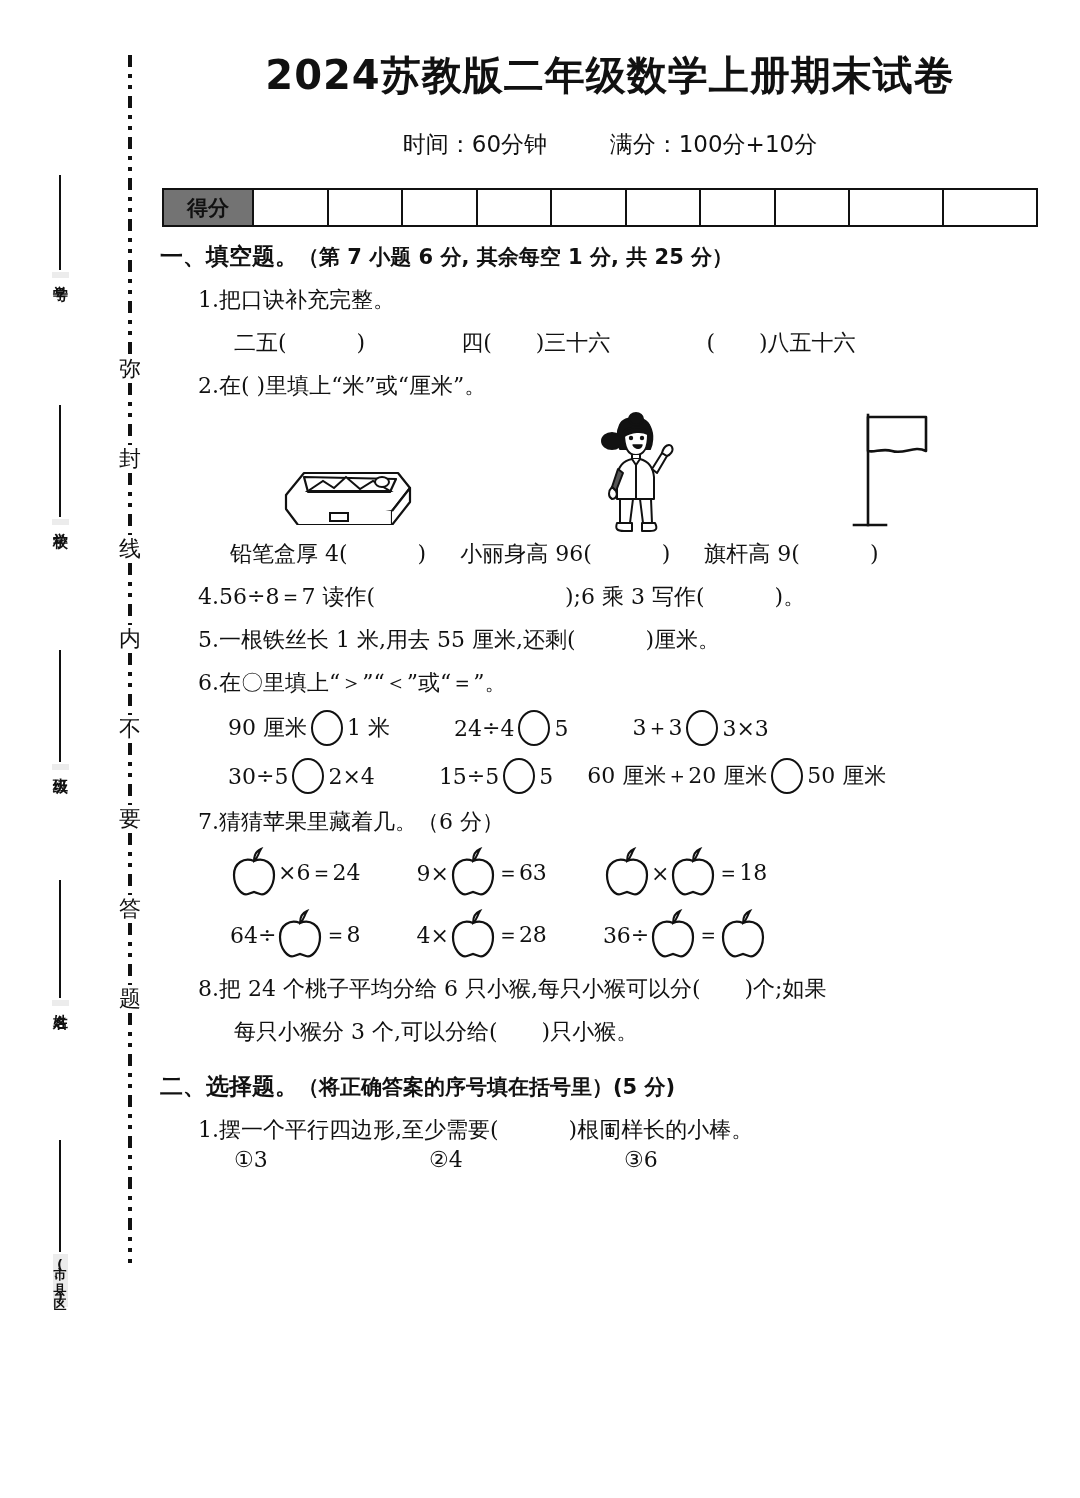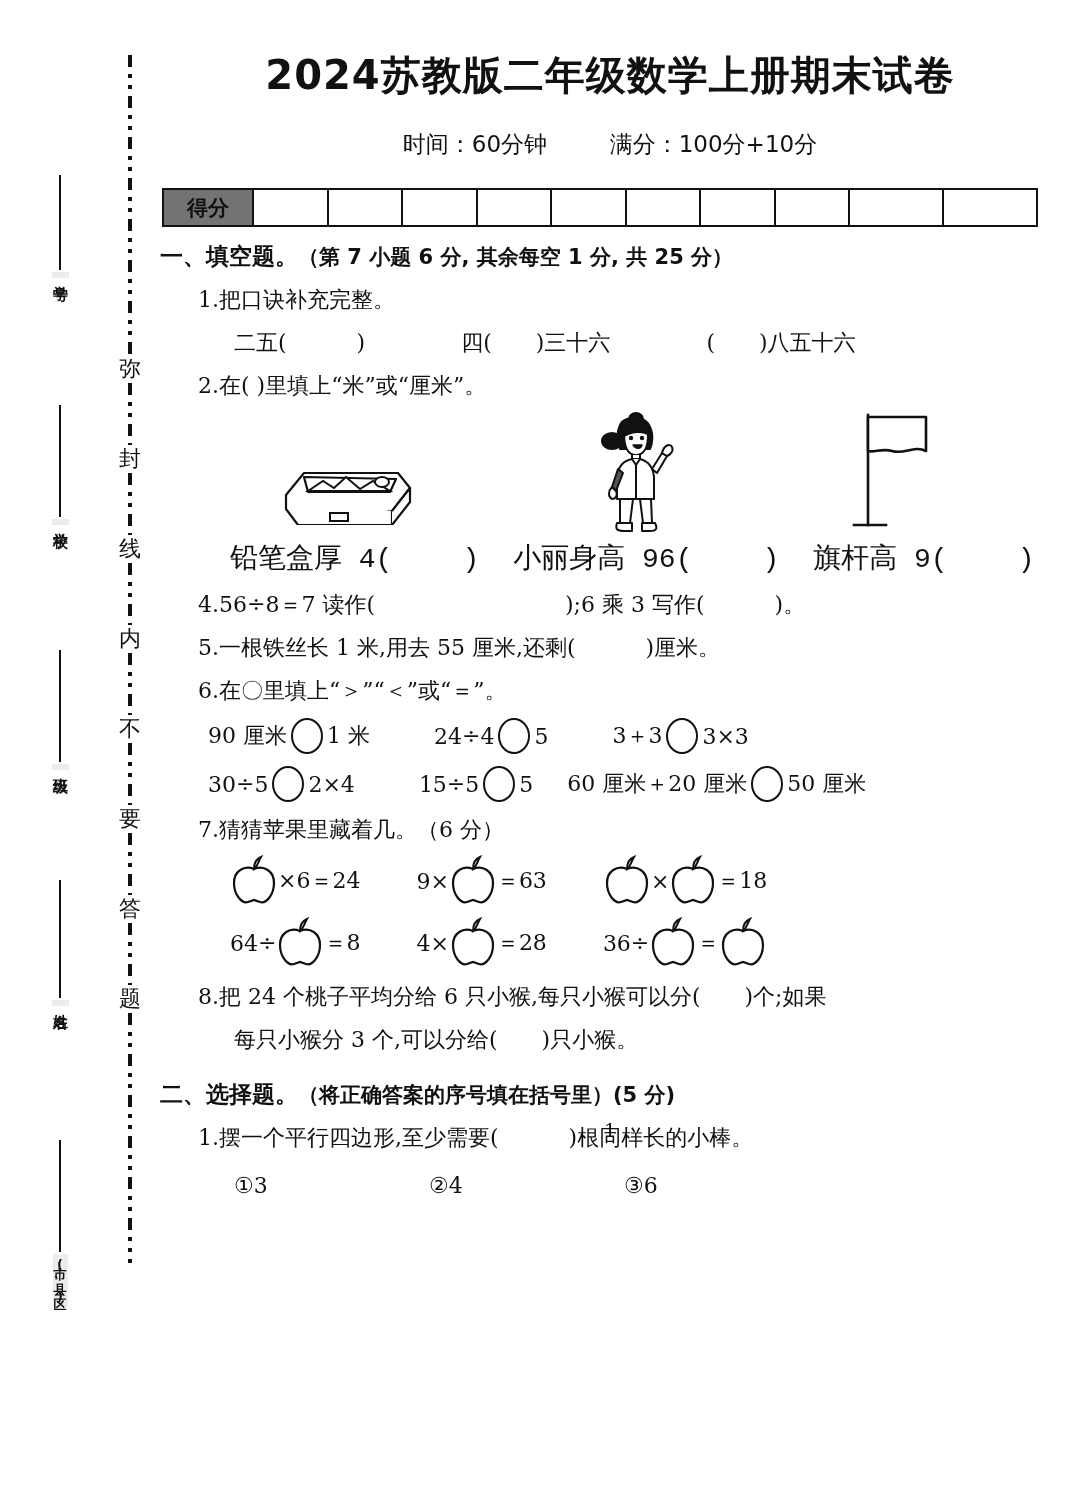--- a/index.html
+++ b/index.html
@@ -139,47 +139,47 @@
   
   #illus-row{
     position:relative;height:130px;margin-top:6px;
   }
   #pencilbox{position:absolute;left:118px;top:48px;}
   #girl{position:absolute;left:430px;top:4px;}
   #flagpole{position:absolute;left:688px;top:0px;}
 
   .cap-row{
     margin-top:2px;margin-left:70px;
-    font-size:28px;white-space:nowrap;font-family:Liberation Mono, monospace;
+    font-size:22px;white-space:nowrap;
   }
 
   
   .cmp-row{
-    margin-top:12px;margin-left:48px;
+    margin-top:12px;margin-left:68px;
     font-size:22px;white-space:nowrap;
     display:flex;align-items:flex-end;
   }
   .cmp-item{display:inline-flex;align-items:center;white-space:nowrap;}
   .circ{
     display:inline-block;width:28px;height:32px;
     border:2px solid #111;border-radius:50%;
     margin:0 4px;vertical-align:middle;
   }
 
   
   .apple-row{
     margin-top:10px;margin-left:70px;
     display:flex;align-items:center;white-space:nowrap;
   }
   .apple-item{display:inline-flex;align-items:center;font-size:22px;}
   .apple-gap{display:inline-block;width:56px;}
 
   
   .choices{
-    margin-top:20px;margin-left:74px;
+    margin-top:2px;margin-left:74px;
     font-size:22px;white-space:nowrap;
   }
   .choices .opt{display:inline-block;width:195px;}
 
   .pagenum{
     position:absolute;left:0;right:0;bottom:34px;
     text-align:center;font-size:19px;
     font-family:"DejaVu Serif","Liberation Serif",serif;
   }
 </style>

